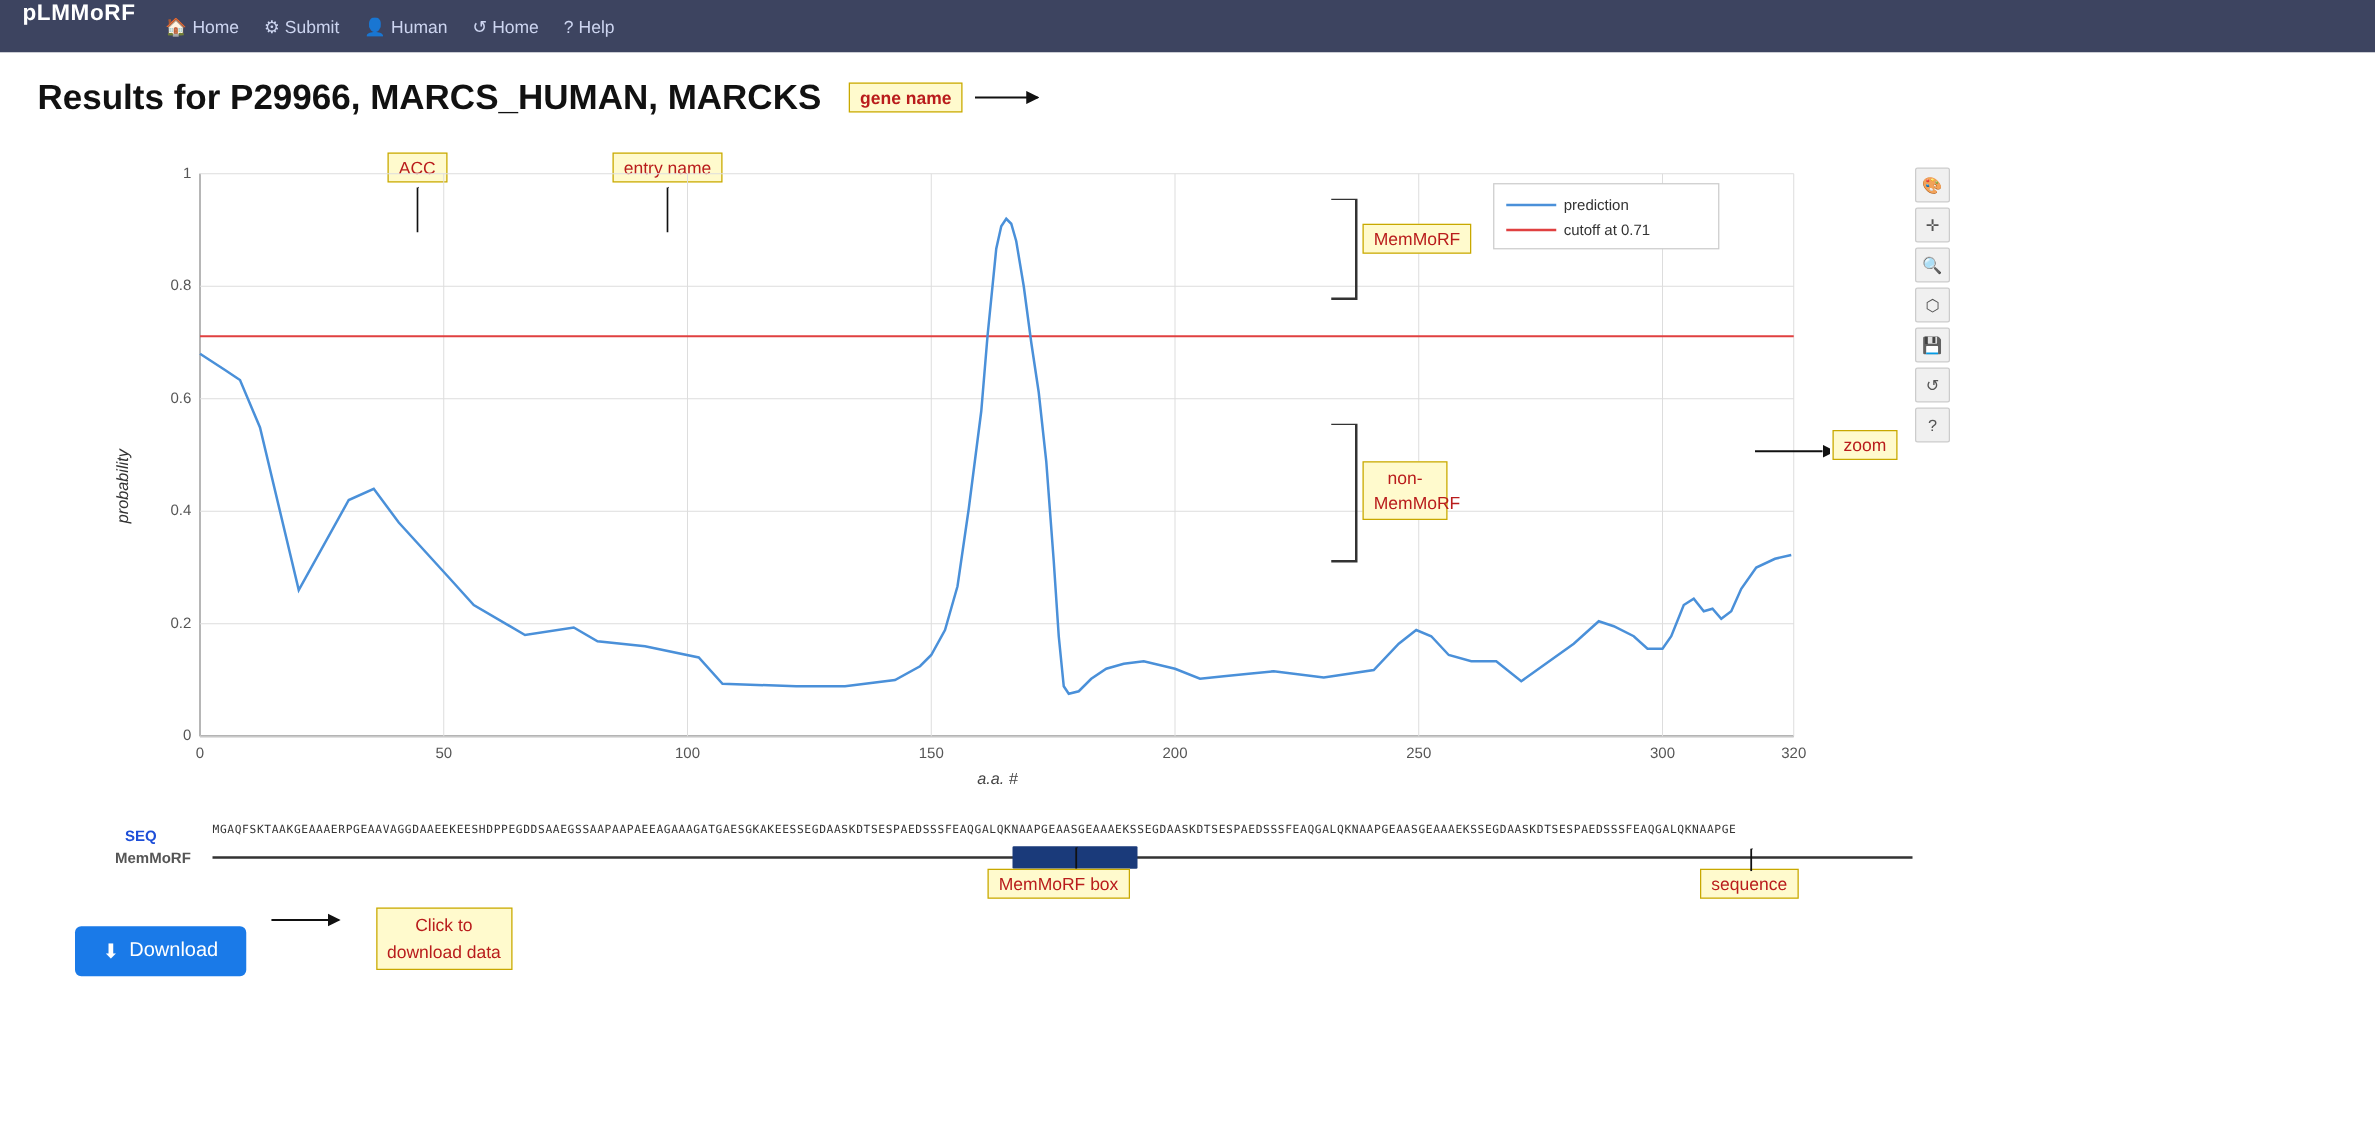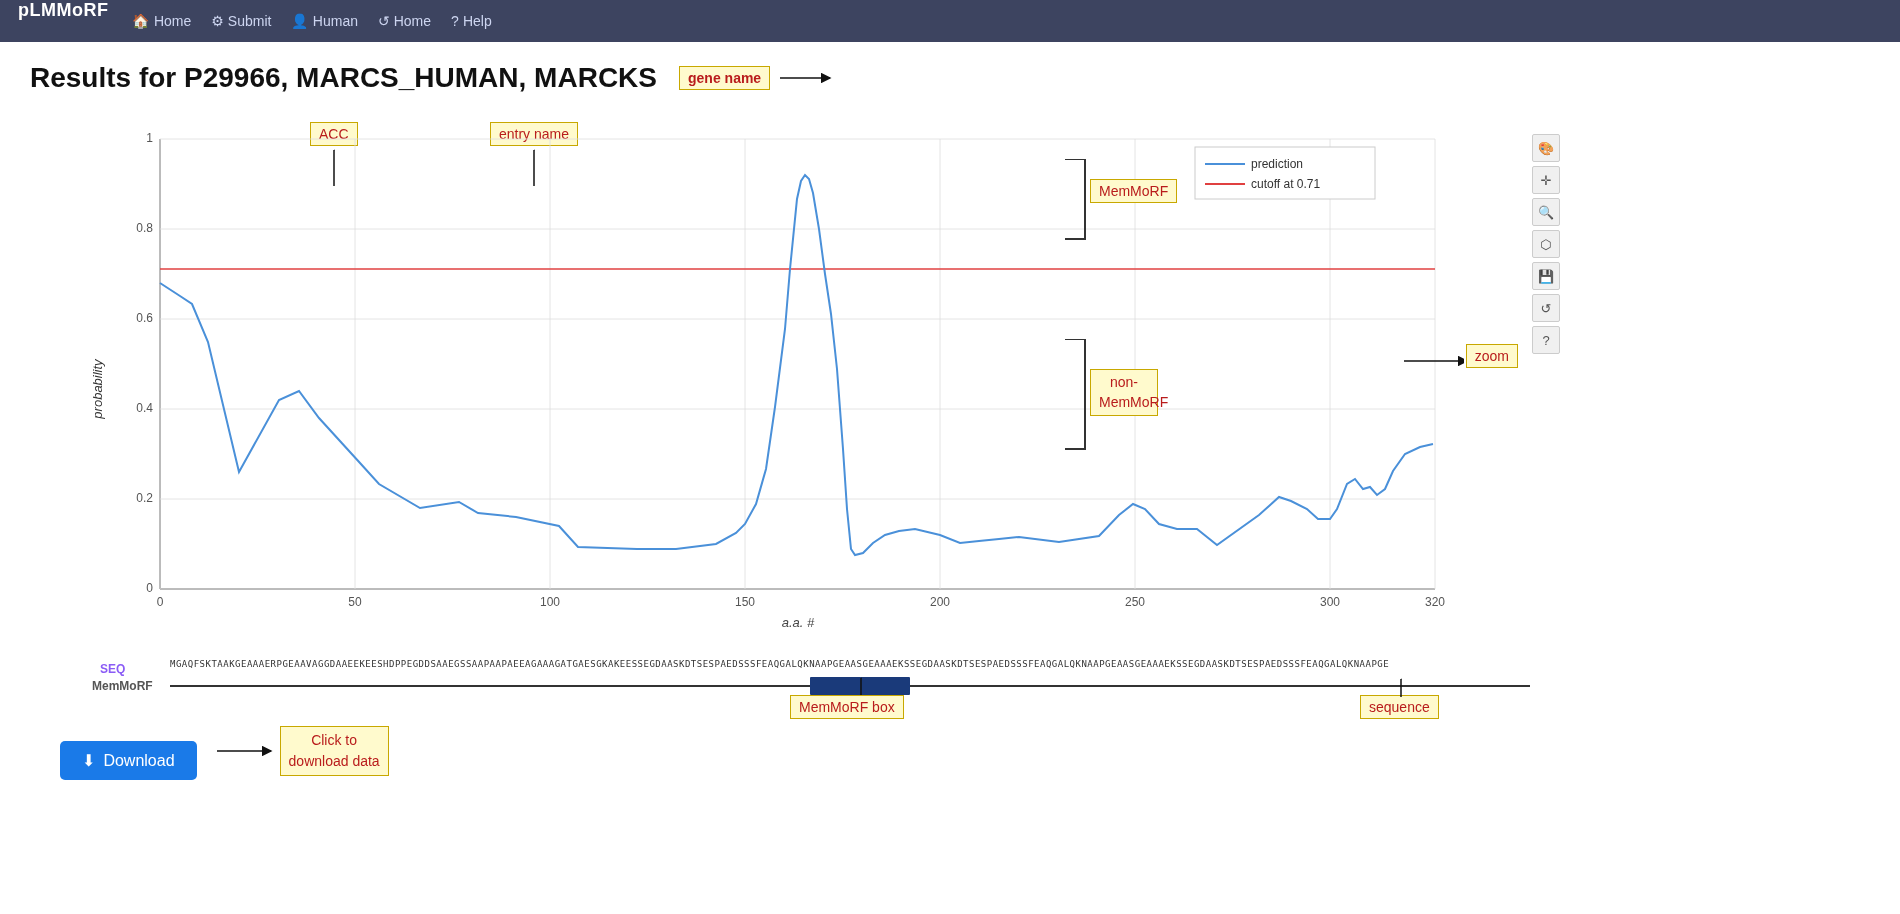--- a/index.html
+++ b/index.html
@@ -106,21 +106,21 @@
       cursor: pointer;
       font-size: 13px;
       color: #555;
       border-radius: 2px;
     }
     .seq-label {
       position: absolute;
       left: -70px;
       top: 8px;
       font-size: 12px;
-      color: #8b5cf6;
+      color: #1d4ed8;
       font-weight: bold;
     }
     .seq-text {
       font-size: 9px;
       font-family: monospace;
       color: #333;
       letter-spacing: 0.5px;
       line-height: 1;
       word-break: break-all;
       padding-top: 6px;
@@ -427,21 +427,21 @@
     <svg width="2" height="22" style="position:absolute; top:2px; left:1230px;">
       <line x1="1" y1="22" x2="1" y2="4" stroke="#111" stroke-width="1.5" marker-end="url(#arrowUp2)"></line>
     </svg>
   </div>
 
   <div style="display:flex; align-items:center; gap:20px; margin-top:18px;">
     <button class="download-btn">
       <span>⬇</span>
       <span>Download</span>
     </button>
-    <div style="display:flex; align-items:center; gap:3px;">
+    <div style="display:flex; gap:24px;">
 
       <svg width="60" height="20">
         <defs>
             <marker id="arrowL2" markerWidth="7" markerHeight="7" refX="6" refY="3.5" orient="auto">
               <polygon points="0 0, 7 3.5, 0 7" fill="#111"></polygon>
             </marker>
           </defs>
         <line x1="0" y1="10" x2="54" y2="10" stroke="#111" stroke-width="1.5" marker-end="url(#arrowL2)"></line>
       </svg>
       <div class="annotation-box" style="position:relative; text-align:center; line-height:1.5;">

